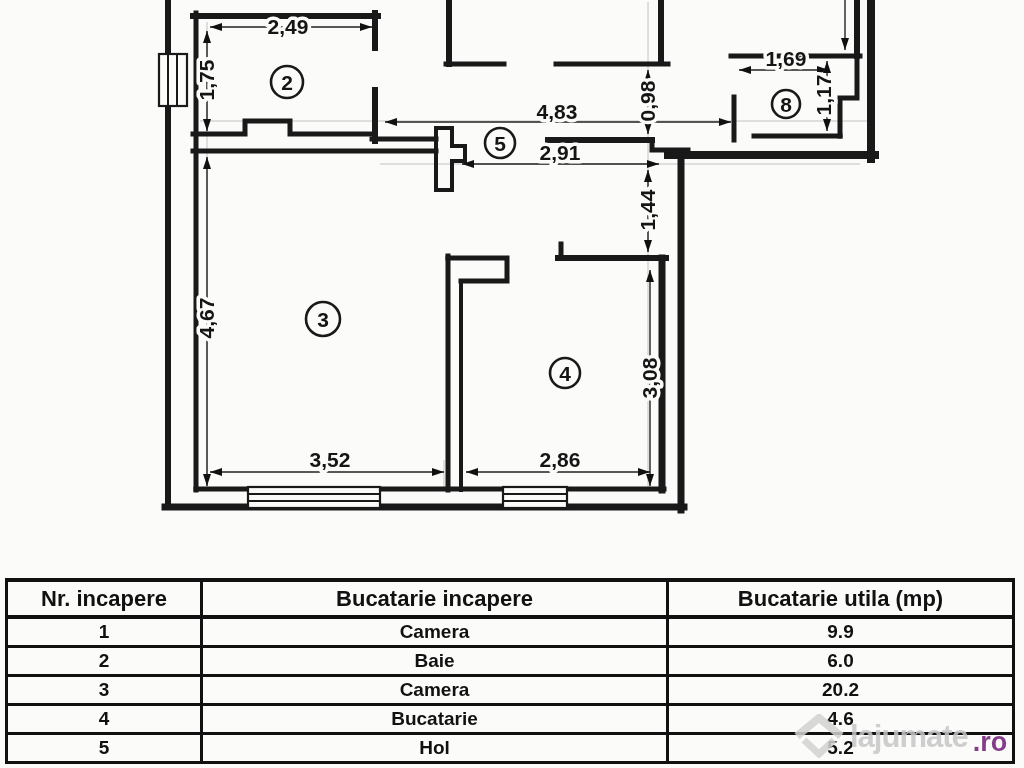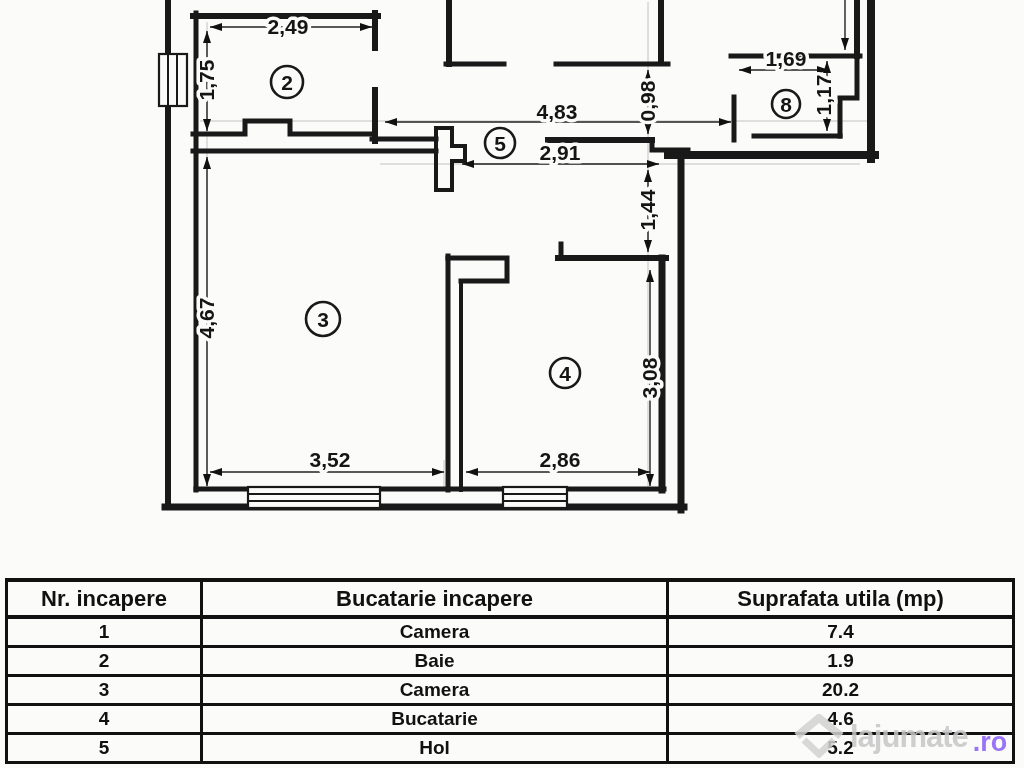--- a/index.html
+++ b/index.html
@@ -48,21 +48,21 @@
   #watermark{
     position:absolute;left:793px;top:714px;display:flex;align-items:center;gap:5px;
     opacity:0.85;pointer-events:none;
   }
   #watermark .wm-text{
     font-family:"Liberation Sans", sans-serif;font-size:31px;font-weight:700;
     letter-spacing:-1px;color:#c7c7c7;line-height:1;
   }
   #watermark .wm-tld{
     font-family:"Liberation Sans", sans-serif;font-size:27px;font-weight:700;
-    color:#8b5cf6;line-height:1;margin-top:13px;
+    color:#701a75;line-height:1;margin-top:13px;
   }
 </style>
 </head>
 <body>
 
 <svg id="plan" width="1024" height="575" viewBox="0 0 1024 575">
   <defs>
     <marker id="ah" markerUnits="userSpaceOnUse" markerWidth="13" markerHeight="9" refX="12.5" refY="4.5" orient="auto-start-reverse">
       <path d="M0.5,0.5 L12.5,4.5 L0.5,8.5 z" fill="#111"></path>
     </marker>
@@ -197,33 +197,33 @@
 <table id="areas-table">
   <colgroup>
       <col class="c1">
       <col class="c2">
       <col class="c3">
     </colgroup>
   <thead>
     <tr>
       <th>Nr. incapere</th>
       <th>Bucatarie incapere</th>
-      <th>Suprafata utila (mp)</th>
+      <th>Bucatarie utila (mp)</th>
     </tr>
   </thead>
   <tbody>
     <tr>
       <td>1</td>
       <td>Camera</td>
-      <td>7.4</td>
+      <td>9.9</td>
     </tr>
     <tr>
       <td>2</td>
       <td>Baie</td>
-      <td>1.9</td>
+      <td>6.0</td>
     </tr>
     <tr>
       <td>3</td>
       <td>Camera</td>
       <td>20.2</td>
     </tr>
     <tr>
       <td>4</td>
       <td>Bucatarie</td>
       <td>4.6</td>

